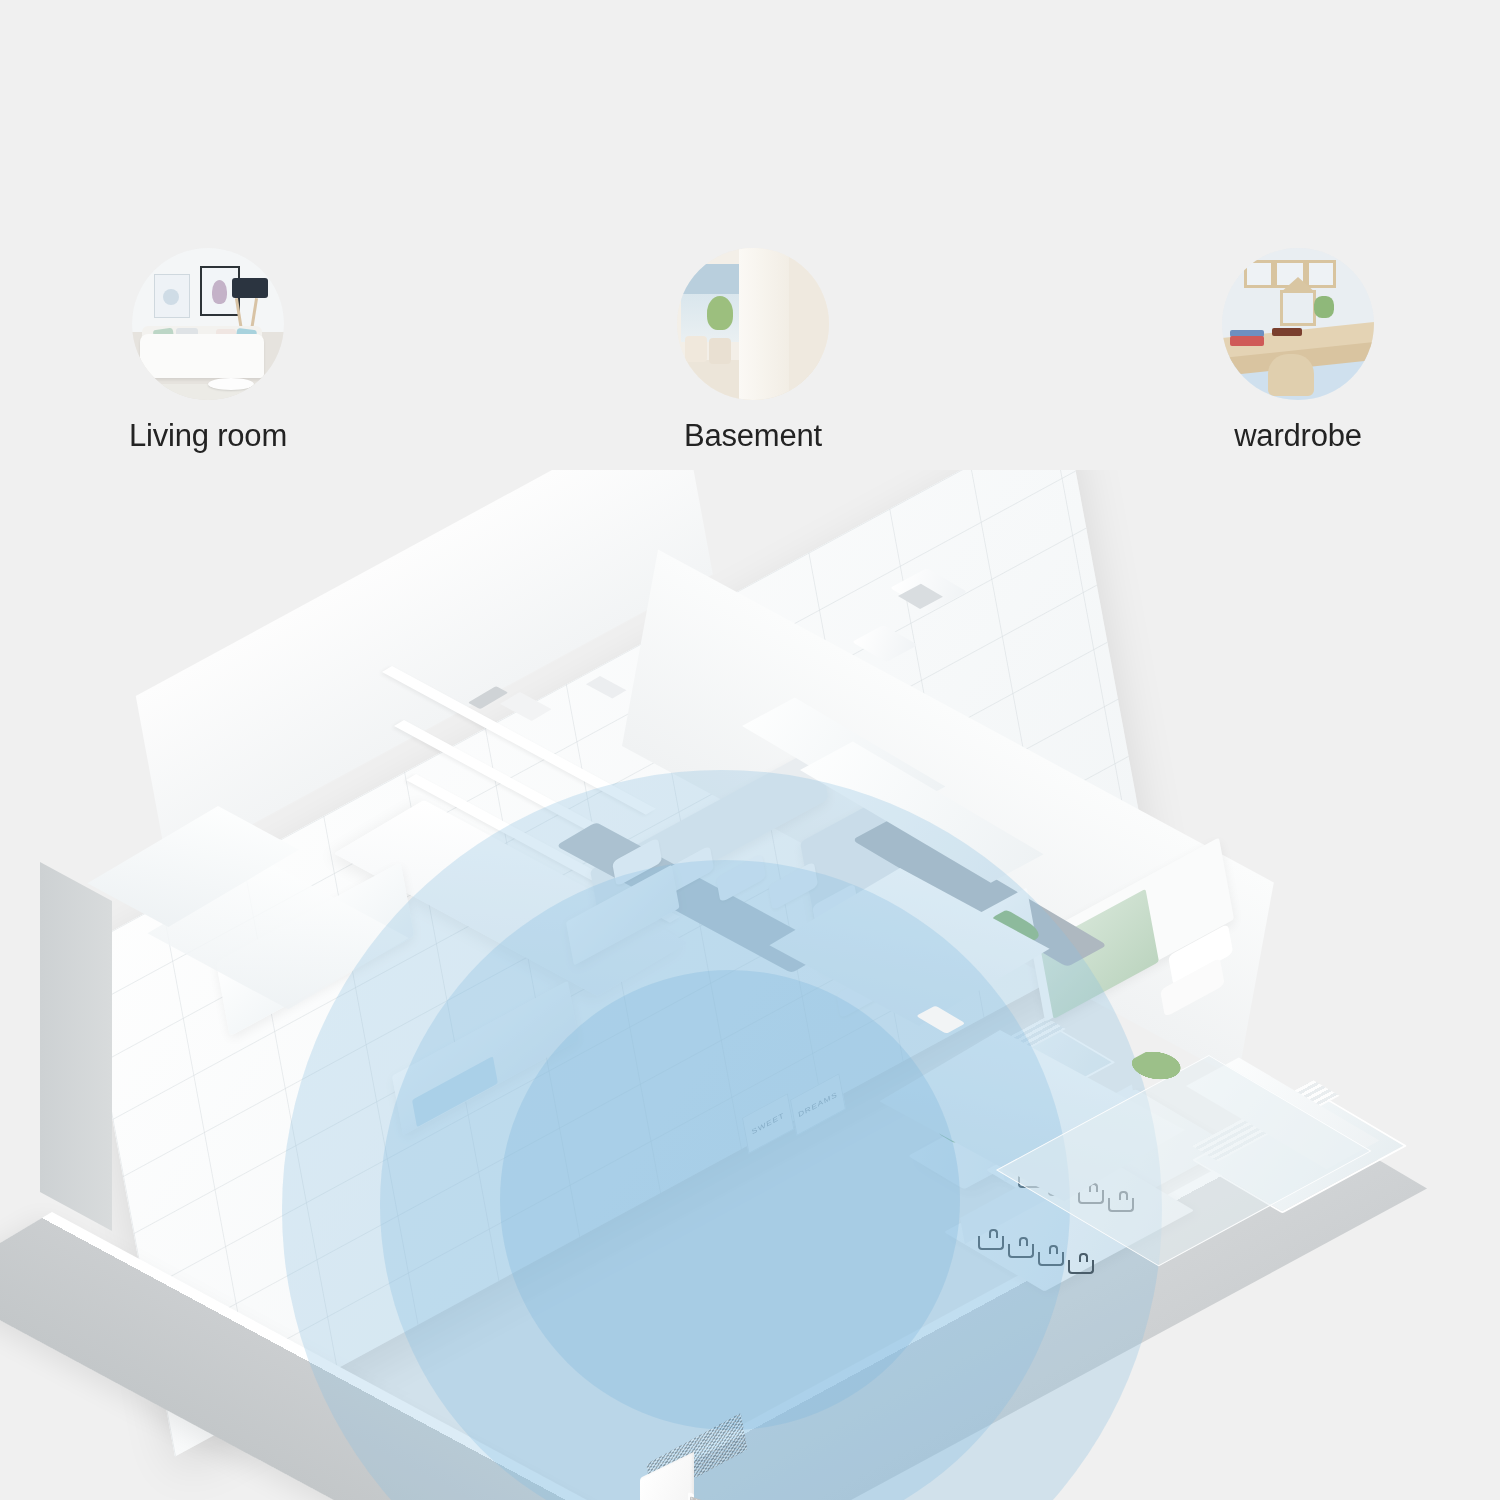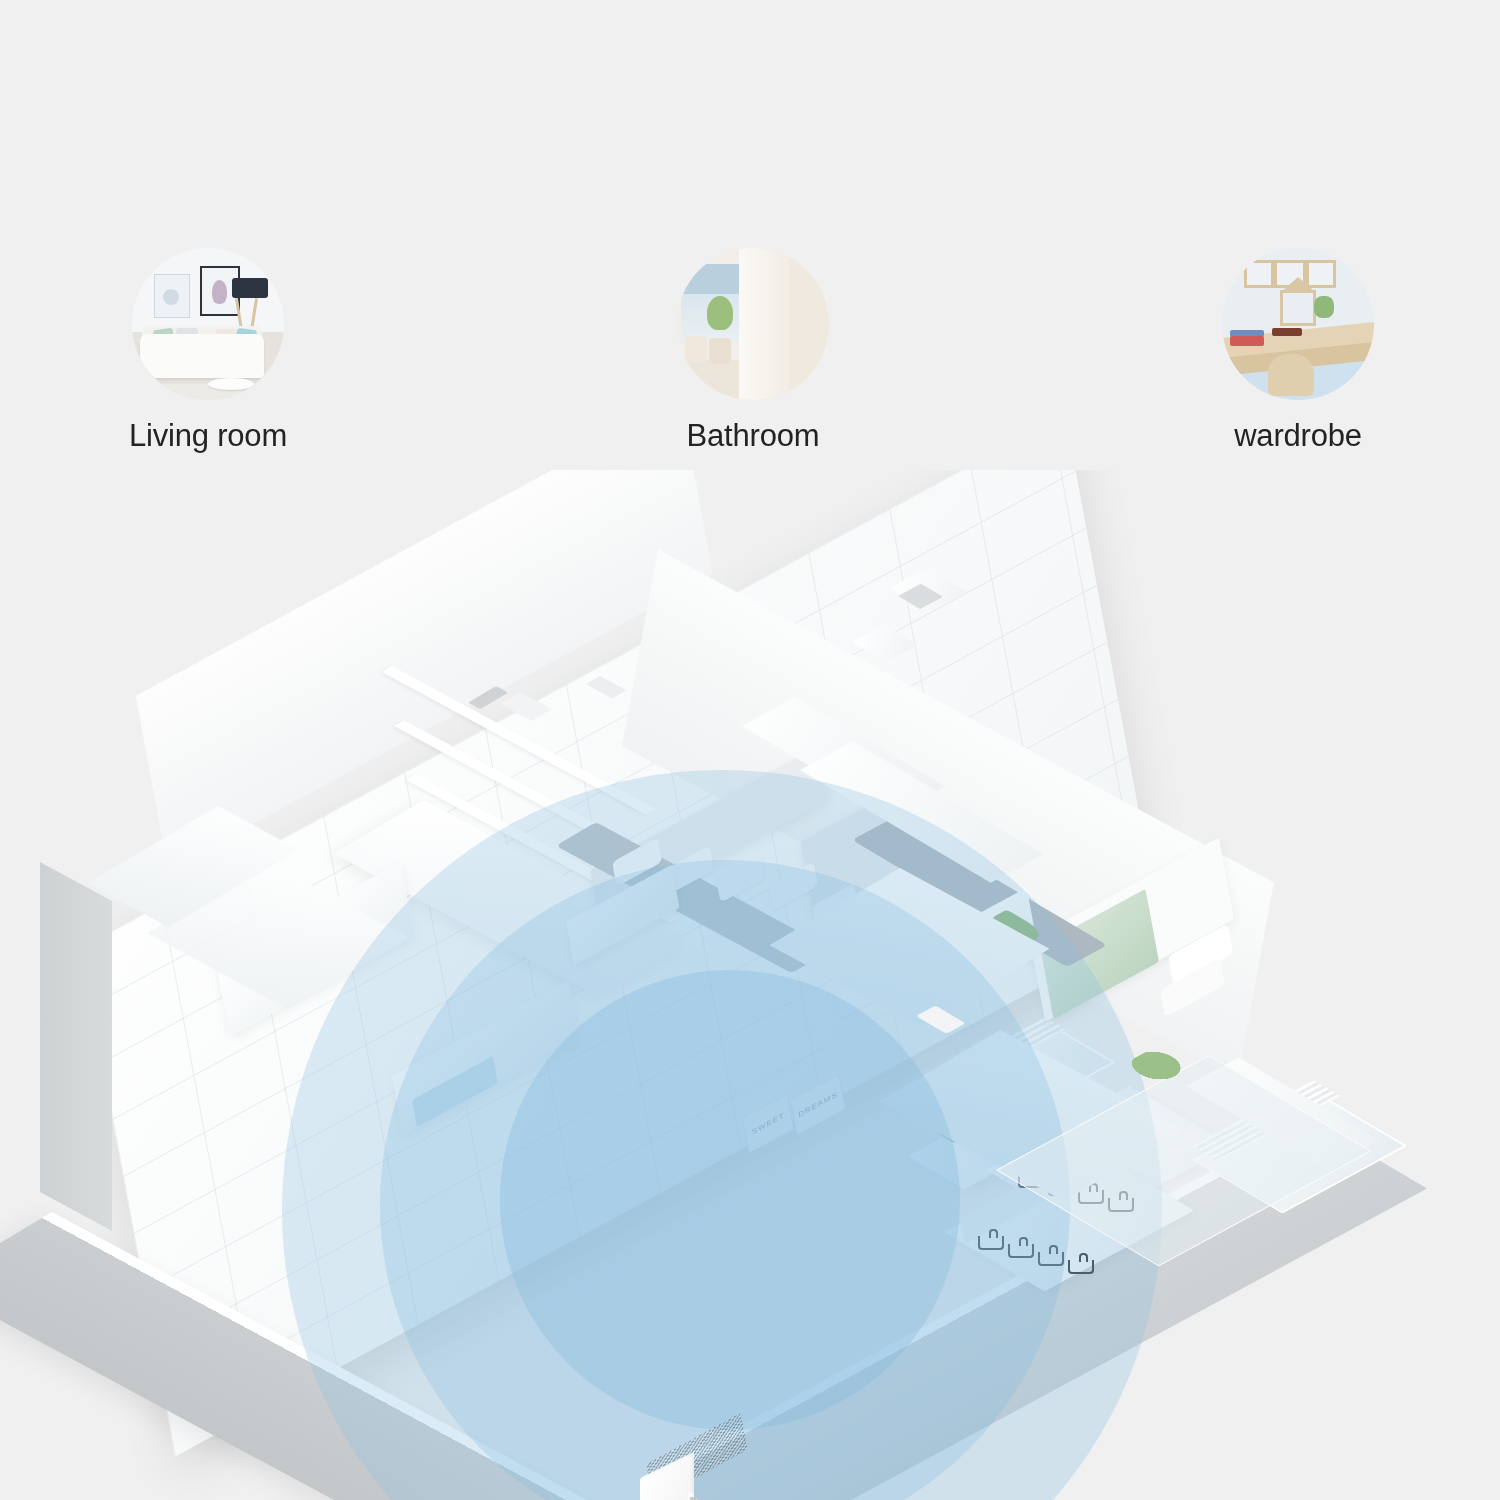--- a/index.html
+++ b/index.html
@@ -327,21 +327,21 @@
           <div class="win"></div>
             <div class="sky"></div>
             <div class="plant"></div>
           <div class="floorB"></div>
           <div class="chair1"></div>
             <div class="chair2"></div>
           <div class="curtainB"></div>
             <div class="curtainB2"></div>
         </div>
       </div>
-      <div class="scene-label">Bathroom</div>
+      <div class="scene-label">Basement</div>
     </div>
 
     <div class="scene">
       <div class="thumb">
         <div class="inner t-ward">
           <div class="floorw"></div>
           <div class="shelfbox"></div>
             <div class="shelfbox2"></div>
             <div class="shelfbox3"></div>
           <div class="house"></div>

